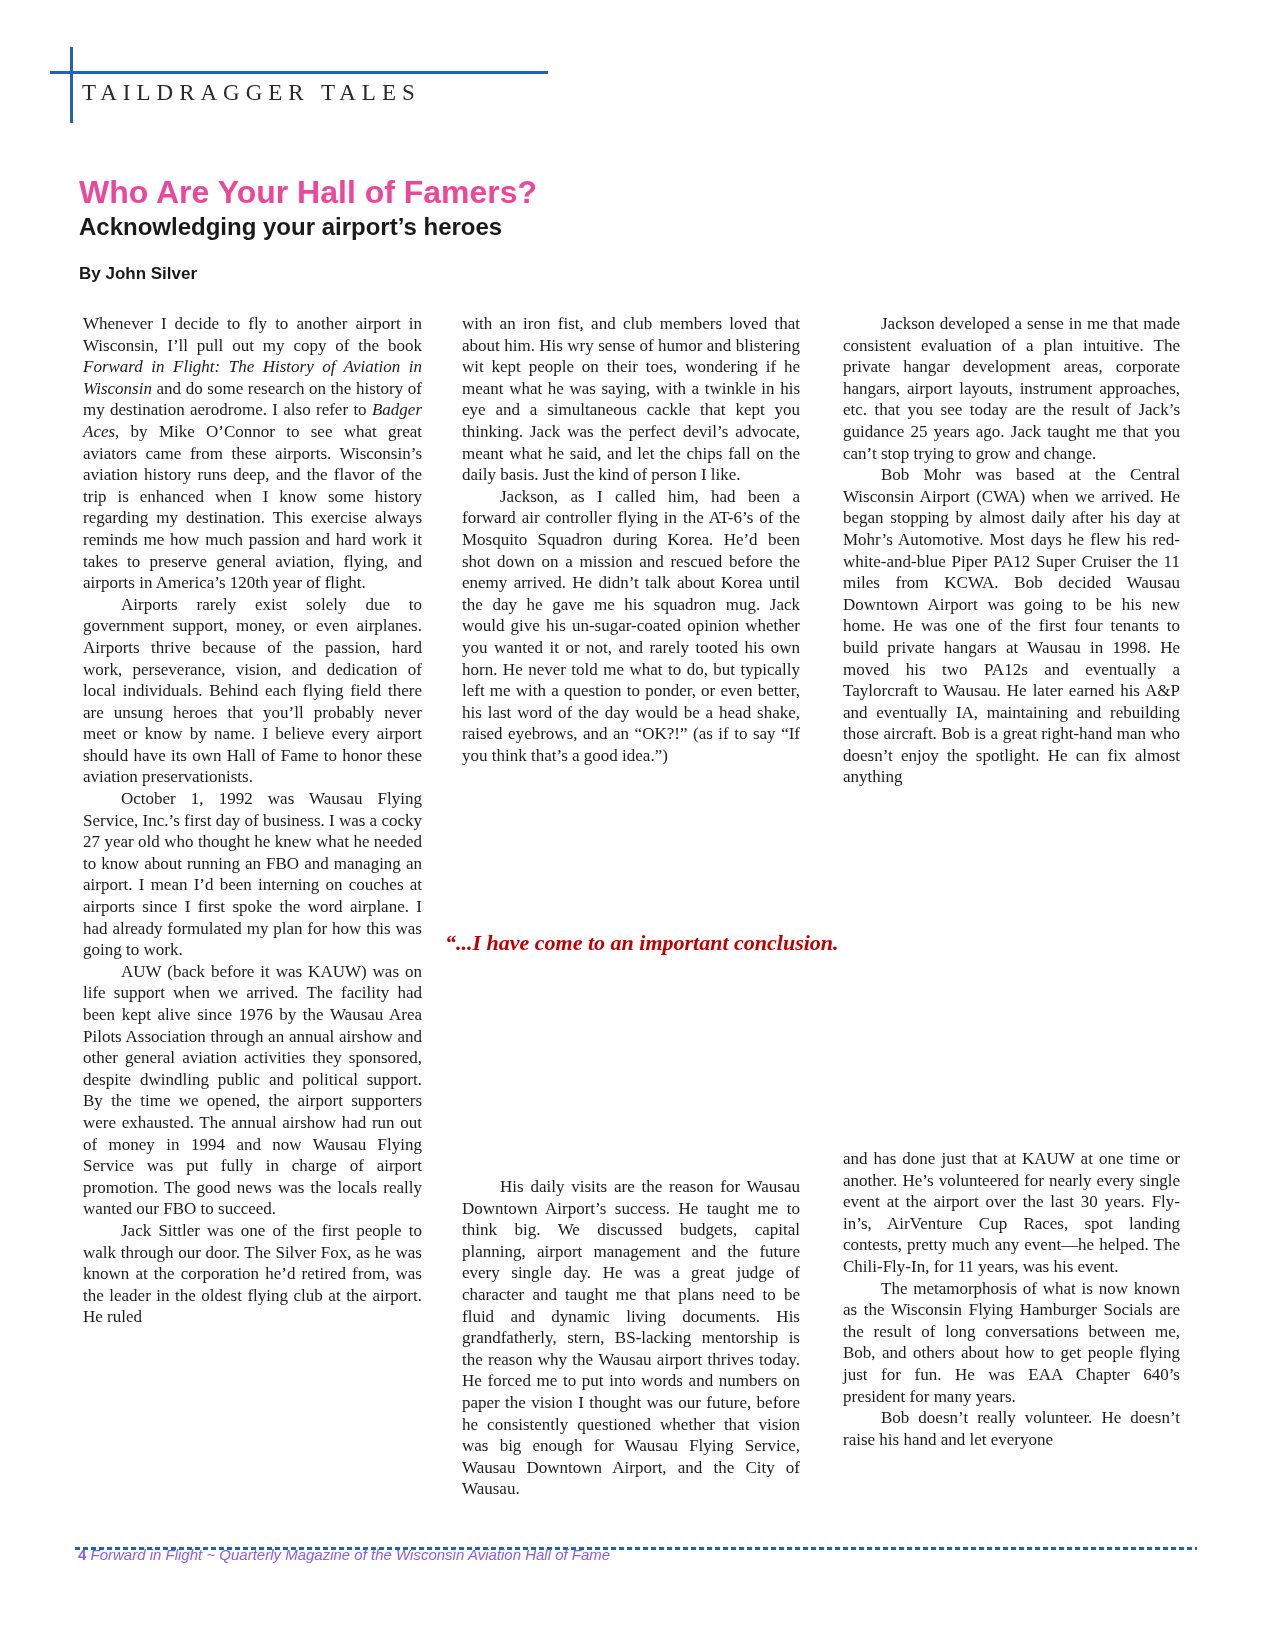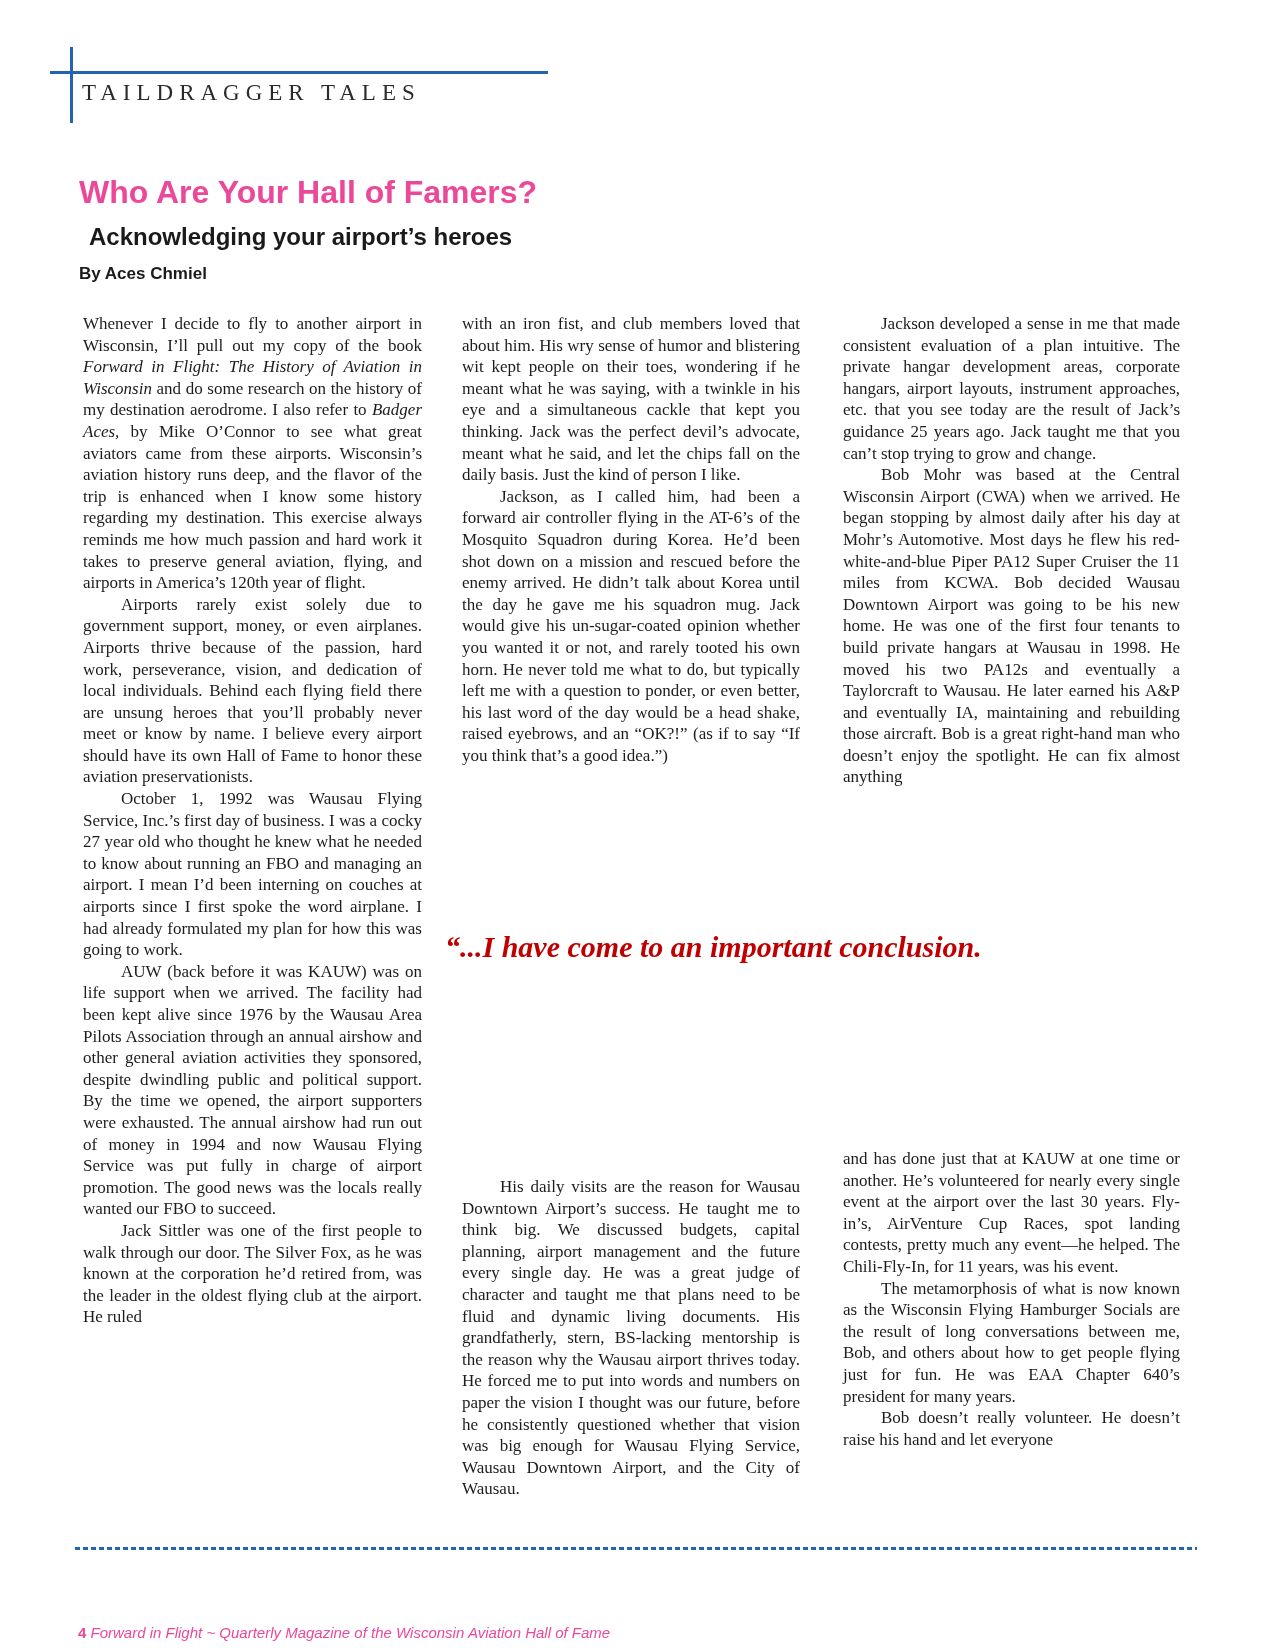--- a/index.html
+++ b/index.html
@@ -29,21 +29,21 @@
     font-family: "Liberation Serif", "DejaVu Serif", serif;
     font-size: 23px; letter-spacing: 6px; color: #2a2a2a;
   }
   
   .title {
     position: absolute; left: 79px; top: 174px; margin: 0;
     font-family: "Liberation Sans", "DejaVu Sans", sans-serif;
     font-weight: bold; font-size: 32px; color: #ec4899;
   }
   .subtitle {
-    position: absolute; left: 79px; top: 213px; margin: 10px;
+    position: absolute; left: 79px; top: 213px; margin: 0;
     font-family: "Liberation Sans", "DejaVu Sans", sans-serif;
     font-weight: bold; font-size: 24px; color: #1a1a1a;
   }
   .byline {
     position: absolute; left: 79px; top: 264px; margin: 0;
     font-family: "Liberation Sans", "DejaVu Sans", sans-serif;
     font-weight: bold; font-size: 17px; color: #1a1a1a;
   }
   
   .col {
@@ -57,52 +57,52 @@
   .col-1       { left: 83px;  top: 313px;  width: 339px; }
   .col-2-top   { left: 462px; top: 313px;  width: 338px; }
   .col-3-top   { left: 843px; top: 313px;  width: 337px; }
   .col-2-bottom{ left: 462px; top: 1176px; width: 338px; }
   .col-3-bottom{ left: 843px; top: 1148px; width: 337px; }
   
   .pull-quote {
     position: absolute; left: 445px; top: 930px; width: 692px;
     font-family: "Liberation Serif", "DejaVu Serif", serif;
     font-style: italic; font-weight: bold;
-    font-size: 30px; color: var(--quote-red);
+    font-size: 22px; color: var(--quote-red);
   }
   .pull-quote .line { margin: 0 0 28px 0; }
   .pull-quote .regular { font-weight: normal; }
   .pull-quote .attribution { text-align: right; margin: 34px 0 0 0; }
   
   .footer-rule {
     position: absolute; left: 75px; top: 1547px; width: 1122px; height: 2.5px;
     background: repeating-linear-gradient(90deg,
       var(--accent-blue) 0px, var(--accent-blue) 5px,
       transparent 5px, transparent 8px);
   }
   .footer-text {
-    position: absolute; left: 78px; top: 1624px;
+    position: absolute; left: 78px; top: 1546px;
     font-family: "Liberation Sans", "DejaVu Sans", sans-serif;
-    font-size: 15px; color: #ec4899;
+    font-size: 15px; color: #8b5cf6;
   }
   .footer-text .pagenum { font-weight: bold; font-style: normal; }
   .footer-text .mag { font-style: italic; }
 </style>
 </head>
 <body>
 
 <div id="page">
 
   <div class="rule-h"></div>
   <div class="rule-v"></div>
   <div class="masthead">TAILDRAGGER TALES</div>
 
   <h1 class="title">Who Are Your Hall of Famers?</h1>
   <h2 class="subtitle">Acknowledging your airport’s heroes</h2>
-  <div class="byline">By Aces Chmiel</div>
+  <div class="byline">By John Silver</div>
 
   <div class="col col-1">
       <p><span>Whenever I decide to fly to another airport in Wisconsin, I’ll pull out my copy of the book </span><span class="italic">Forward in Flight: The History of Aviation in Wisconsin</span><span> and do some research on the history of my destination aerodrome. I also refer to </span><span class="italic">Badger Aces,</span><span> by Mike O’Connor to see what great aviators came from these airports. Wisconsin’s aviation history runs deep, and the flavor of the trip is enhanced when I know some history regarding my destination. This exercise always reminds me how much passion and hard work it takes to preserve general aviation, flying, and airports in America’s 120th year of flight.</span></p>
       <p class="indent"><span>Airports rarely exist solely due to government support, money, or even airplanes. Airports thrive because of the passion, hard work, perseverance, vision, and dedication of local individuals. Behind each flying field there are unsung heroes that you’ll probably never meet or know by name. I believe every airport should have its own Hall of Fame to honor these aviation preservationists.</span></p>
       <p class="indent"><span>October 1, 1992 was Wausau Flying Service, Inc.’s first day of business. I was a cocky 27 year old who thought he knew what he needed to know about running an FBO and managing an airport. I mean I’d been interning on couches at airports since I first spoke the word airplane. I had already formulated my plan for how this was going to work.</span></p>
       <p class="indent"><span>AUW (back before it was KAUW) was on life support when we arrived. The facility had been kept alive since 1976 by the Wausau Area Pilots Association through an annual airshow and other general aviation activities they sponsored, despite dwindling public and political support. By the time we opened, the airport supporters were exhausted. The annual airshow had run out of money in 1994 and now Wausau Flying Service was put fully in charge of airport promotion. The good news was the locals really wanted our FBO to succeed.</span></p>
       <p class="indent"><span>Jack Sittler was one of the first people to walk through our door. The Silver Fox, as he was known at the corporation he’d retired from, was the leader in the oldest flying club at the airport. He ruled</span></p>
     </div>
   <div class="col col-2-top">
       <p><span>with an iron fist, and club members loved that about him. His wry sense of humor and blistering wit kept people on their toes, wondering if he meant what he was saying, with a twinkle in his eye and a simultaneous cackle that kept you thinking. Jack was the perfect devil’s advocate, meant what he said, and let the chips fall on the daily basis. Just the kind of person I like.</span></p>

